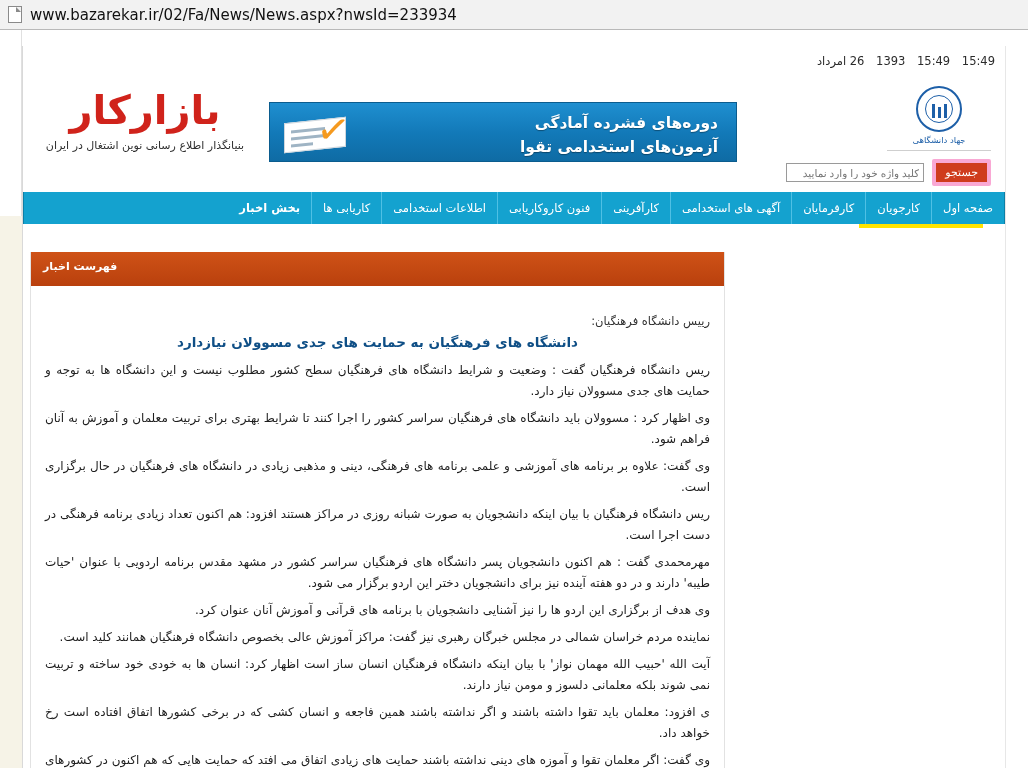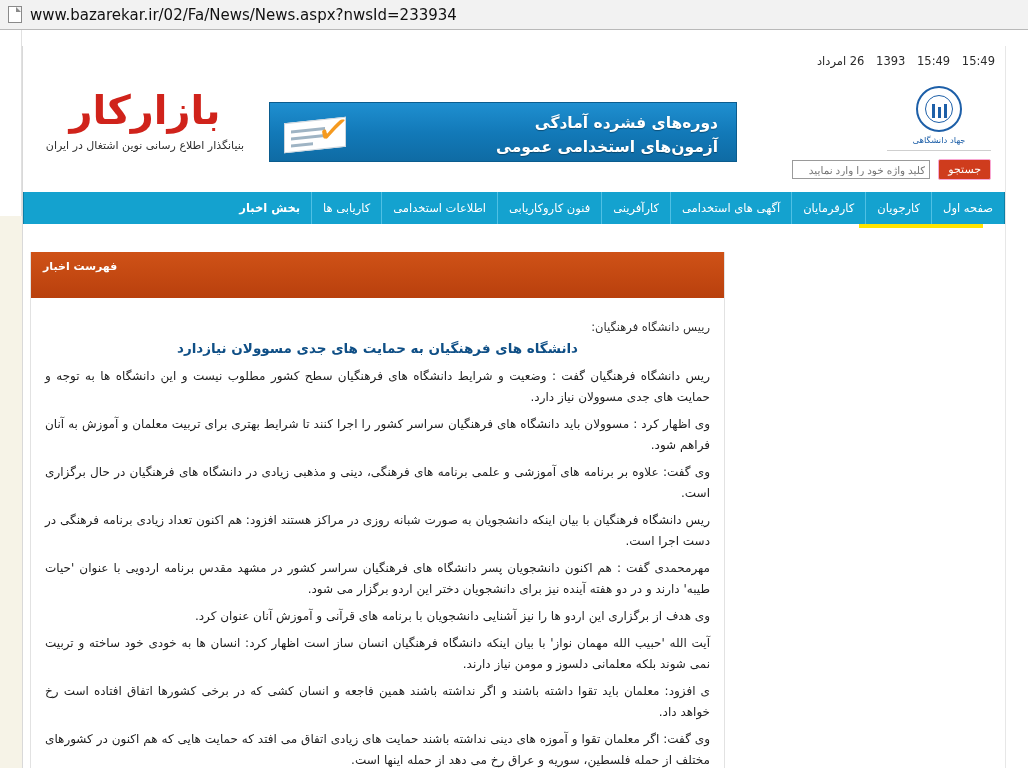--- a/index.html
+++ b/index.html
@@ -139,21 +139,21 @@
   .search-row {
     position: absolute;
     top: 113px; right: 14px;
     display: flex; align-items: center;
     direction: rtl;
   }
   .btn-search {
     background: #cf3c1d;
     color: #fff;
     font-size: 11px;
-    border: 1px solid #f9a8d4;
+    border: 4px solid #f9a8d4;
     border-radius: 2px;
     padding: 2px 9px 3px;
     cursor: pointer;
     line-height: 1.3;
   }
   .search-input {
     margin-right: 8px;
     width: 138px;
     height: 19px;
     border: 1px solid #9a9a9a;
@@ -281,38 +281,38 @@
   }
   .article {
     position: absolute;
     top: 20px; right: 280px;
     width: 695px;
     background: #ffffff;
     border: 1px solid #e2e2e2;
     border-top: none;
   }
   .article-head {
-    height: 46px;
+    height: 34px;
     background: linear-gradient(180deg,#cf5217,#b9400d);
     color: #ffffff;
     font-size: 11px;
     line-height: 30px;
     text-align: left;
     padding: 0 12px;
     font-weight: bold;
   }
   .article-body {
     padding: 10px 14px 6px 14px;
     direction: rtl;
     text-align: justify;
   }
   .kicker {
     font-size: 11.5px;
     color: #333;
-    margin: 12px 0 6px;
+    margin: 18px 0 6px;
   }
   .headline {
     font-size: 13.5px;
     font-weight: bold;
     color: #0f4f86;
     text-align: center;
     margin: 2px 0 10px;
   }
   .para {
     font-size: 12px;
@@ -361,21 +361,21 @@
         <div class="b-art">
           <div class="b-paper">
             <div class="b-line" style="top:7px"></div>
             <div class="b-line" style="top:14px"></div>
             <div class="b-line" style="top:21px;width:22px"></div>
           </div>
           <div class="b-check">✓</div>
         </div>
         <div class="b-text">
           <div>دوره‌های فشرده آمادگی</div>
-          <div>آزمون‌های استخدامی عمومی</div>
+          <div>آزمون‌های استخدامی تقوا</div>
         </div>
       </div>
 
       <div class="brand">
         <div class="brand-name">بازارکار</div>
         <div class="brand-sub">بنیانگذار اطلاع رسانی نوین اشتغال در ایران</div>
       </div>
     </div>
 
     <div class="navwrap">
@@ -399,20 +399,21 @@
         <div class="article-body">
           <div class="kicker">رییس دانشگاه فرهنگیان:</div>
           <div class="headline">دانشگاه های فرهنگیان به حمایت های جدی مسوولان نیازدارد</div>
 
           <p class="para">ریس دانشگاه فرهنگیان گفت : وضعیت و شرایط دانشگاه های فرهنگیان سطح کشور مطلوب نیست و این دانشگاه ها به توجه و حمایت های جدی مسوولان نیاز دارد.</p>
           <p class="para">وی اظهار کرد : مسوولان باید دانشگاه های فرهنگیان سراسر کشور را اجرا کنند تا شرایط بهتری برای تربیت معلمان و آموزش به آنان فراهم شود.</p>
           <p class="para">وی گفت: علاوه بر برنامه های آموزشی و علمی برنامه های فرهنگی، دینی و مذهبی زیادی در دانشگاه های فرهنگیان در حال برگزاری است.</p>
           <p class="para">ریس دانشگاه فرهنگیان با بیان اینکه دانشجویان به صورت شبانه روزی در مراکز هستند افزود: هم اکنون تعداد زیادی برنامه فرهنگی در دست اجرا است.</p>
           <p class="para">مهرمحمدی گفت : هم اکنون دانشجویان پسر دانشگاه های فرهنگیان سراسر کشور در مشهد مقدس برنامه اردویی با عنوان 'حیات طیبه' دارند و در دو هفته آینده نیز برای دانشجویان دختر این اردو برگزار می شود.</p>
           <p class="para">وی هدف از برگزاری این اردو ها را نیز آشنایی دانشجویان با برنامه های قرآنی و آموزش آنان عنوان کرد.</p>
+          <p class="para">نماینده مردم خراسان شمالی در مجلس خبرگان رهبری نیز گفت: مراکز آموزش عالی بخصوص دانشگاه فرهنگیان همانند کلید است.</p>
           <p class="para">آیت الله 'حبیب الله مهمان نواز' با بیان اینکه دانشگاه فرهنگیان انسان ساز است اظهار کرد: انسان ها به خودی خود ساخته و تربیت نمی شوند بلکه معلمانی دلسوز و مومن نیاز دارند.</p>
           <p class="para">ی افزود: معلمان باید تقوا داشته باشند و اگر نداشته باشند همین فاجعه و انسان کشی که در برخی کشورها اتفاق افتاده است رخ خواهد داد.</p>
           <p class="para">وی گفت: اگر معلمان تقوا و آموزه های دینی نداشته باشند حمایت های زیادی اتفاق می افتد که حمایت هایی که هم اکنون در کشورهای مختلف از حمله فلسطین، سوریه و عراق رخ می دهد از حمله اینها است.</p>
 
         </div>
       </div>
     </div>
 
   </div>
 </div>

